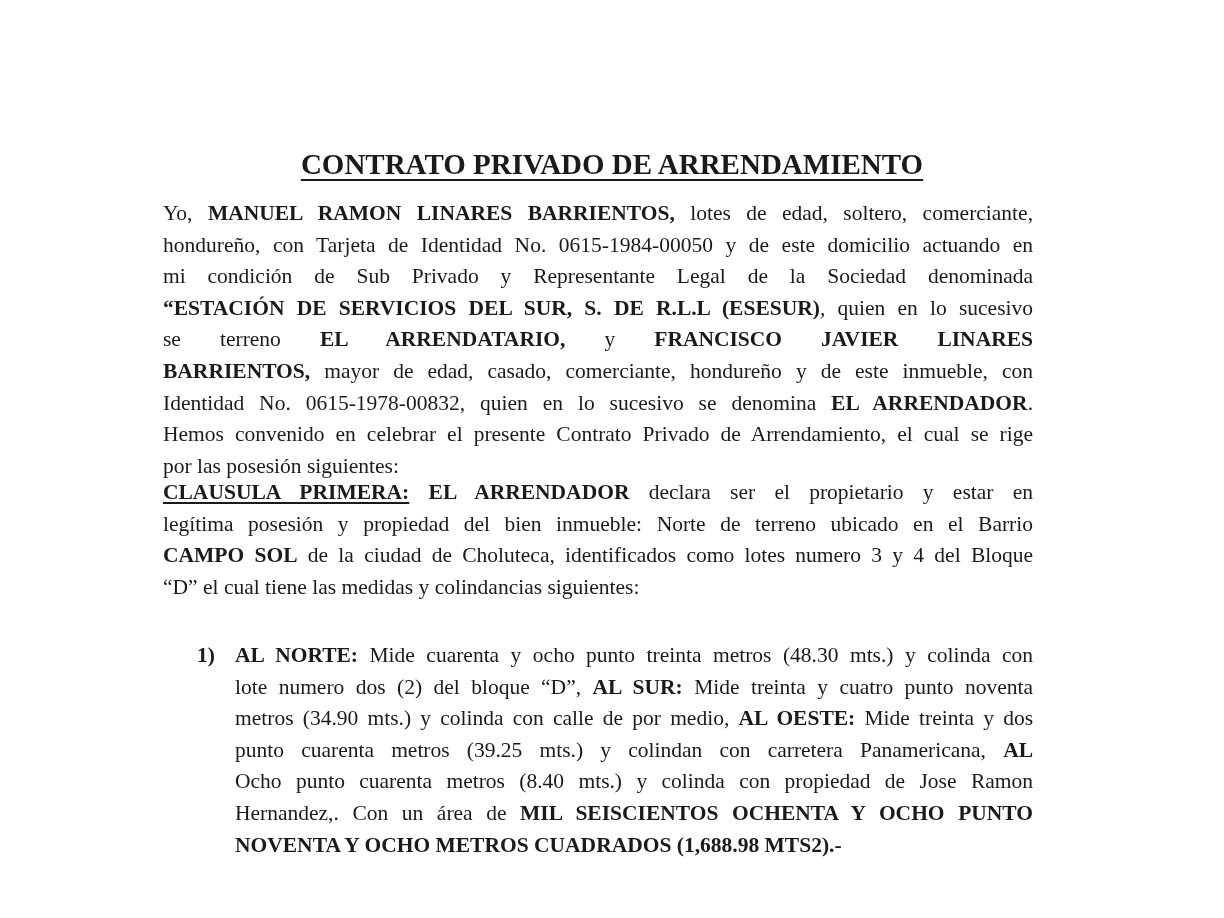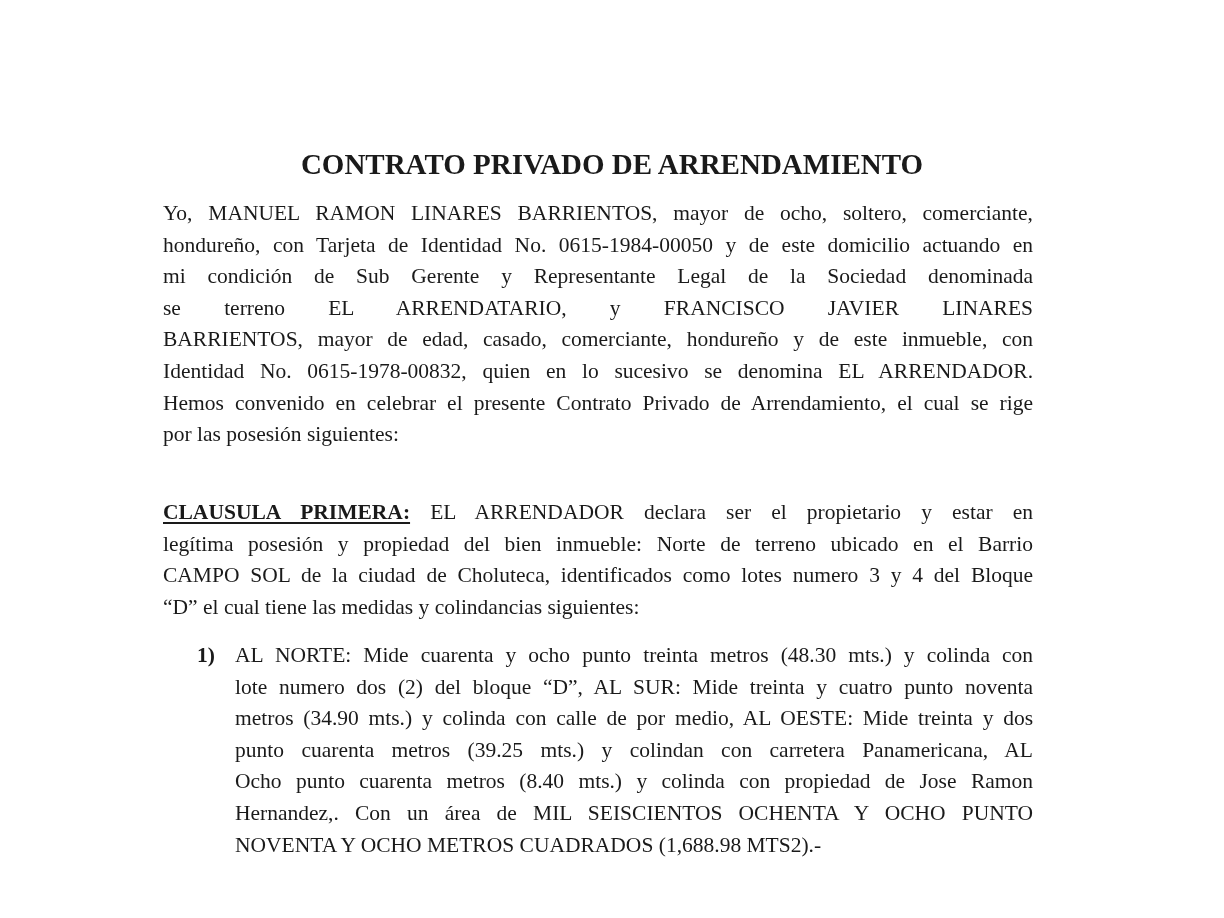--- a/index.html
+++ b/index.html
@@ -28,20 +28,21 @@
       left: 0;
       width: 1224px;
       top: 144px;
       text-align: center;
       font-weight: bold;
       font-size: 29px;
       line-height: 40px;
       letter-spacing: 0px;
     }
     .title span {
+      text-decoration: underline;
       text-decoration-thickness: 2px;
       text-underline-offset: 5px;
     }
     .body-text {
       position: absolute;
       left: 163px;
       width: 870px;
       font-size: 21.5px;
       line-height: 31.6px;
       text-align: justify;
@@ -51,24 +52,24 @@
       display: block;
       text-align: justify;
       text-align-last: justify;
       white-space: nowrap;
       height: 31.6px;
     }
     .line.last {
       text-align-last: left;
     }
     b {
-      font-weight: normal;
+      font-weight: bold;
     }
     .intro { top: 198px; }
-    .clause1 { top: 497px; }
+    .clause1 { top: 477px; }
     .clause-heading {
       text-decoration: underline;
       text-decoration-thickness: 2px;
       text-underline-offset: 3px;
       font-weight: bold;
     }
     .list {
       position: absolute;
       left: 197px;
       width: 836px;
@@ -92,23 +93,24 @@
 </head>
 <body>
 
 <div class="page">
 
   <div class="title">
     <span>CONTRATO PRIVADO DE ARRENDAMIENTO</span>
   </div>
 
   <div class="body-text intro">
-      <div class="line"><span>Yo, </span><b>MANUEL RAMON LINARES BARRIENTOS,</b><span> mayor de ocho, soltero, comerciante,</span></div>
+      <div class="line"><span>Yo, </span><b>MANUEL RAMON LINARES BARRIENTOS,</b><span> lotes de edad, soltero, comerciante,</span></div>
       <div class="line"><span>hondureño, con Tarjeta de Identidad No. 0615-1984-00050 y de este domicilio actuando en</span></div>
-      <div class="line"><span>mi condición de Sub Gerente y Representante Legal de la Sociedad denominada</span></div>
+      <div class="line"><span>mi condición de Sub Privado y Representante Legal de la Sociedad denominada</span></div>
+      <div class="line"><b>“ESTACIÓN DE SERVICIOS DEL SUR, S. DE R.L.L (ESESUR)</b><span>, quien en lo sucesivo</span></div>
       <div class="line"><span>se terreno </span><b>EL ARRENDATARIO,</b><span> y </span><b>FRANCISCO JAVIER LINARES</b></div>
       <div class="line"><b>BARRIENTOS,</b><span> mayor de edad, casado, comerciante, hondureño y de este inmueble, con</span></div>
       <div class="line"><span>Identidad No. 0615-1978-00832, quien en lo sucesivo se denomina </span><b>EL ARRENDADOR</b><span>.</span></div>
       <div class="line"><span>Hemos convenido en celebrar el presente Contrato Privado de Arrendamiento, el cual se rige</span></div>
       <div class="line last"><span>por las posesión siguientes:</span></div>
     </div>
 
   <div class="body-text clause1">
     <div class="line">
       <span class="clause-heading">CLAUSULA PRIMERA:</span><span><span> </span><b>EL ARRENDADOR</b><span> declara ser el propietario y estar en</span></span>

